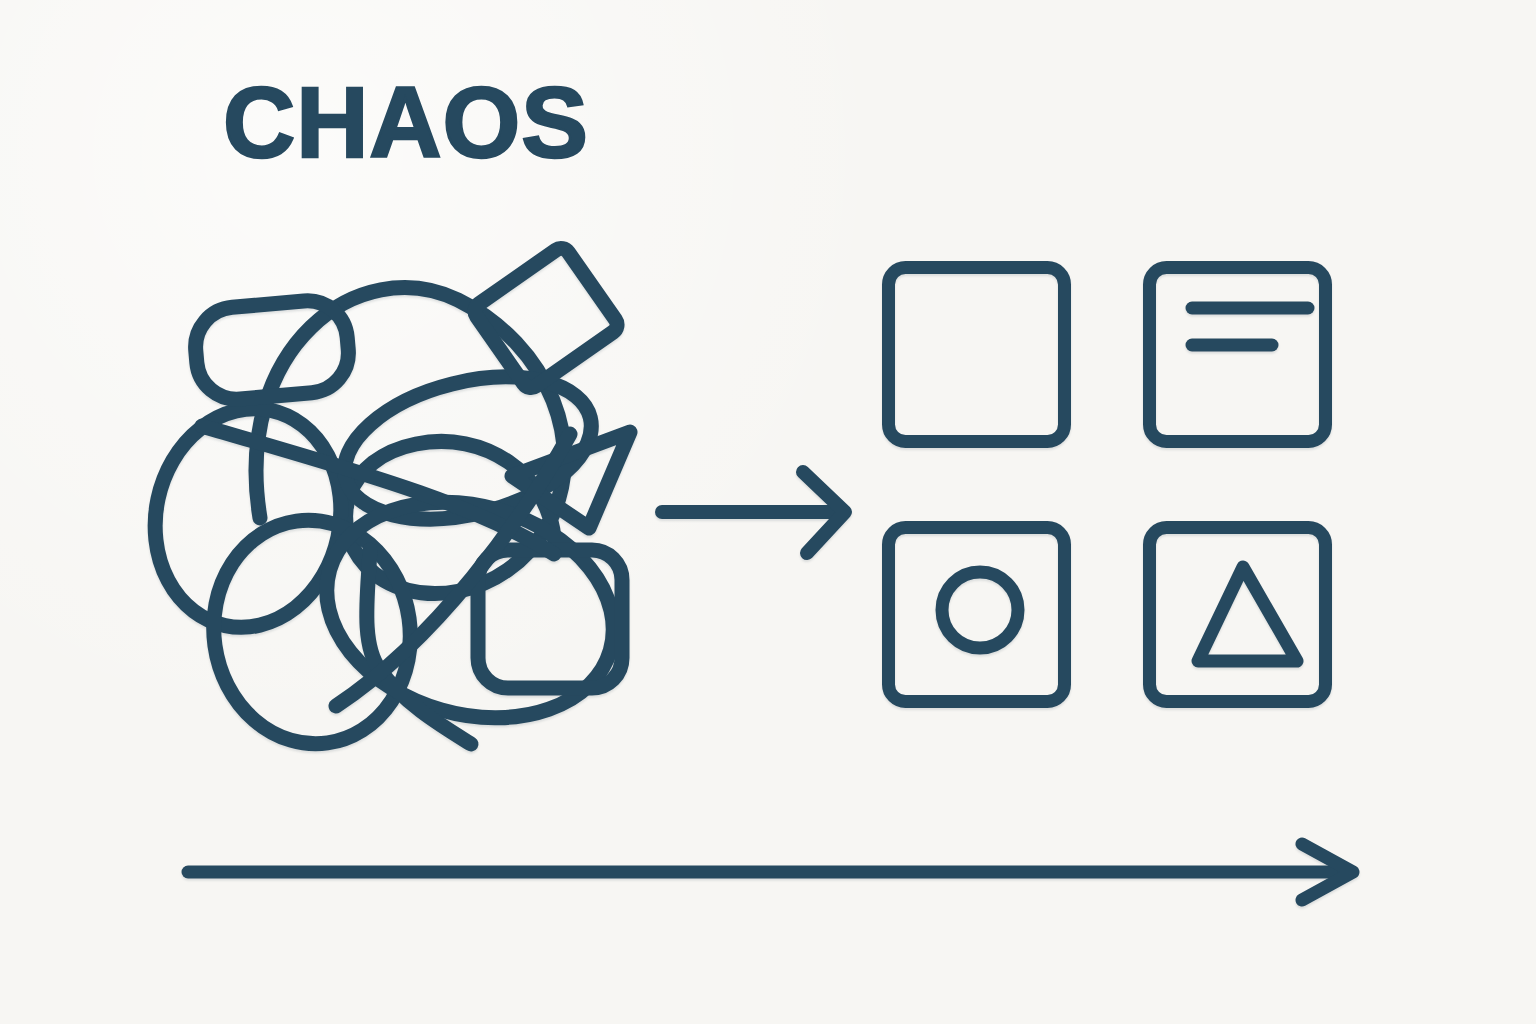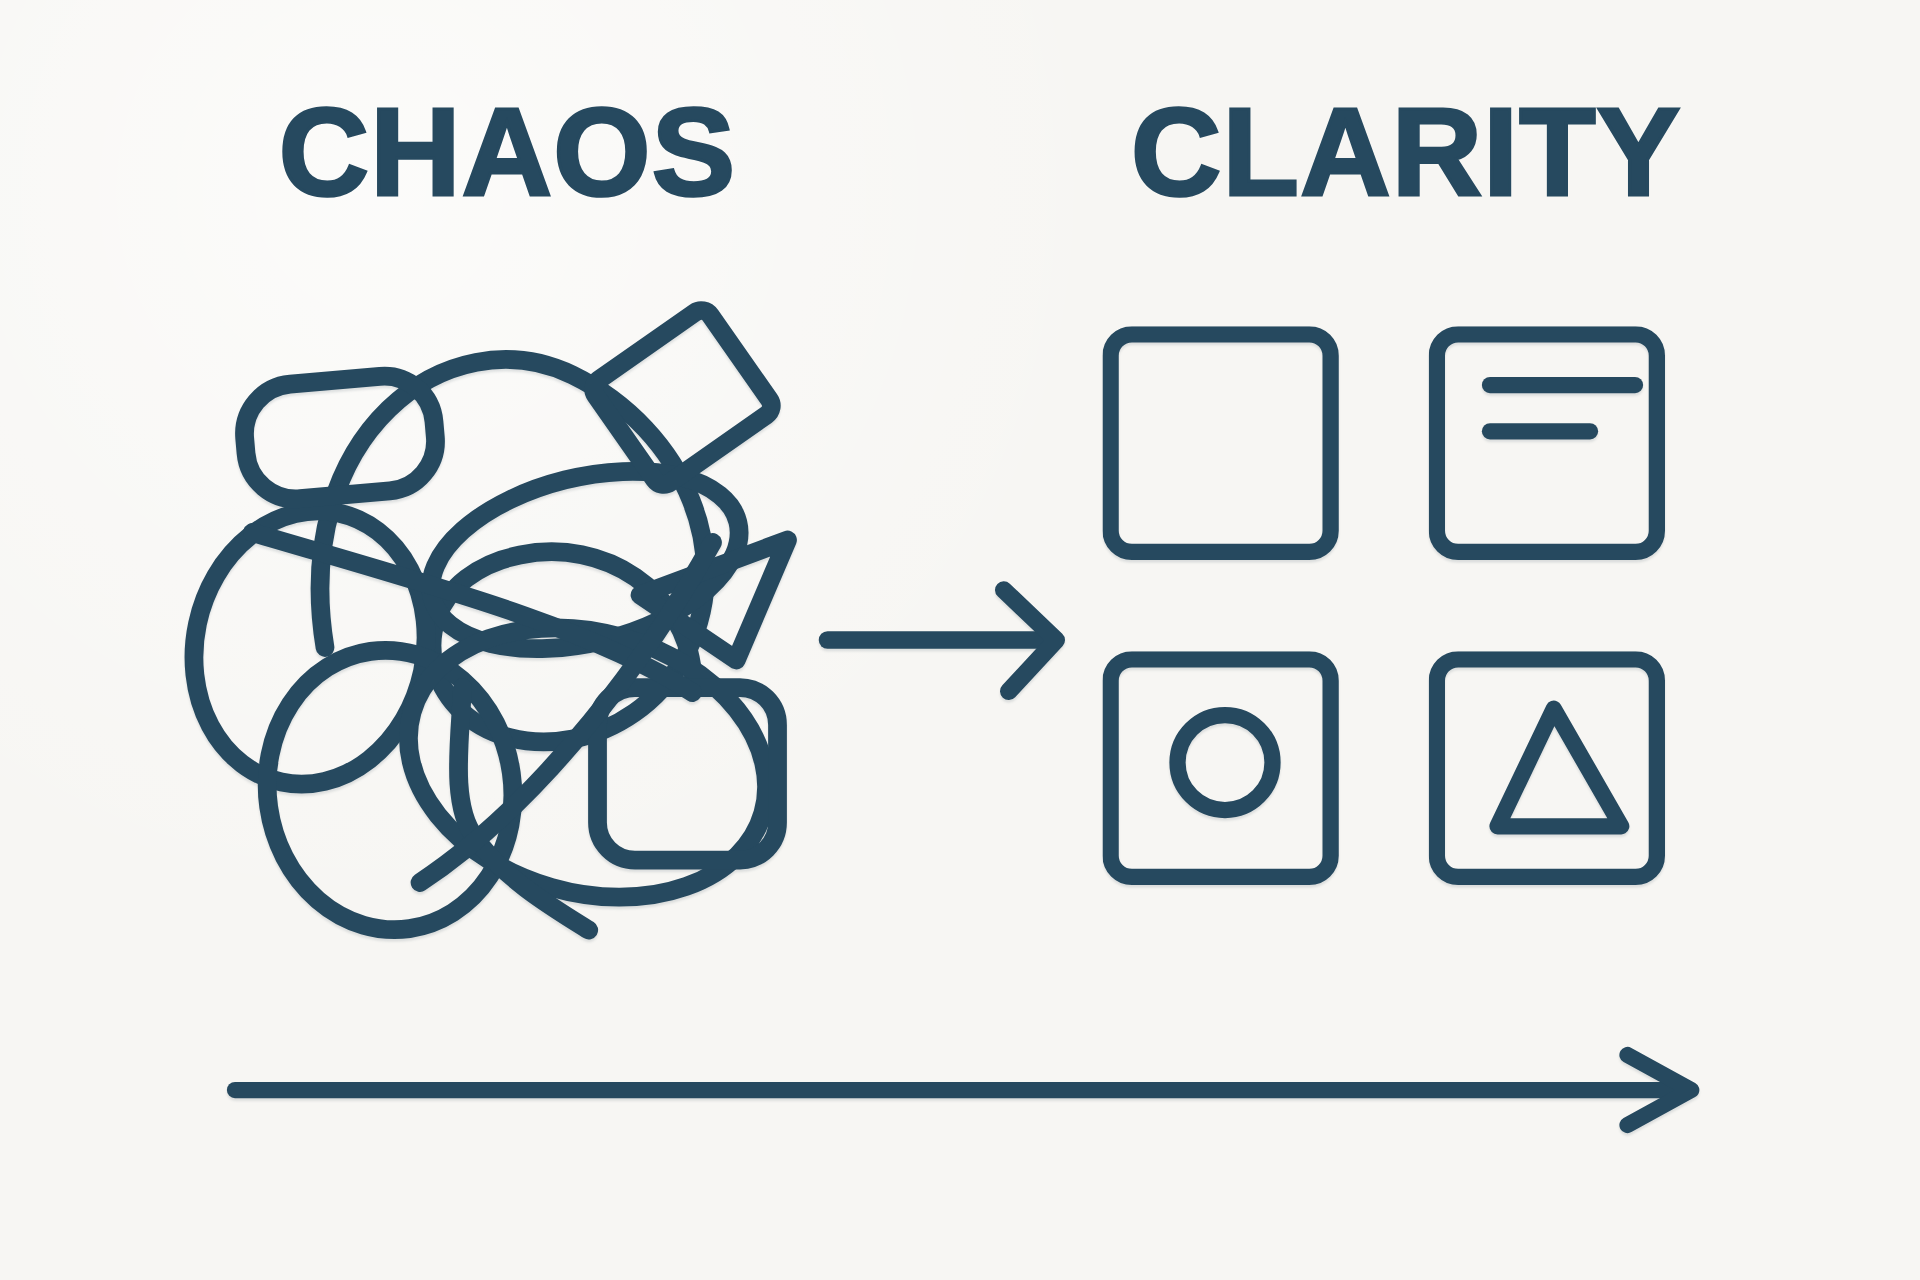--- a/index.html
+++ b/index.html
@@ -53,21 +53,20 @@
   .gs-bl { left: 882px;  top: 521px; }
   .gs-br { left: 1143px; top: 521px; }
 </style>
 </head>
 <body>
 
 <div class="stage">
 
   <div class="heading chaos">CHAOS</div>
 
-  <div class="heading clarity">CLARITY</div>
 
   <svg class="ink-art tangle" width="520" height="540" viewBox="0 0 520 540">
     <g fill="none" stroke="currentColor" stroke-width="15" stroke-linecap="round" stroke-linejoin="round">
 
       <path d="M 120,298 C 92,128 218,32 318,80 C 408,124 452,228 406,308
                C 366,378 272,394 226,346 C 186,302 206,238 276,224
                C 344,210 408,254 414,318"></path>
 
       <ellipse cx="108" cy="298" rx="92" ry="110" transform="rotate(12 108 298)"></ellipse>
 

